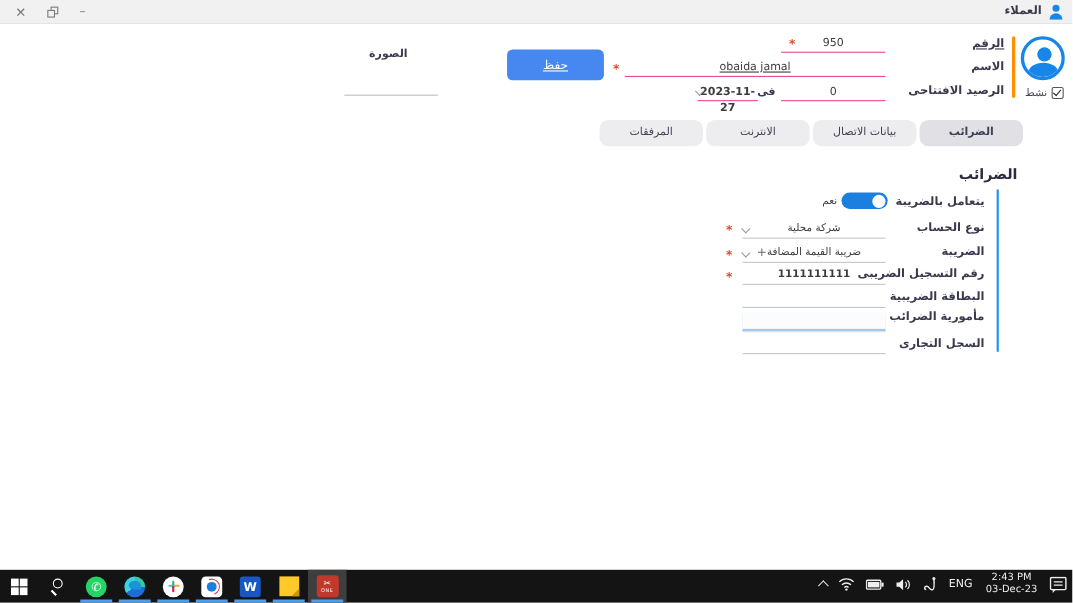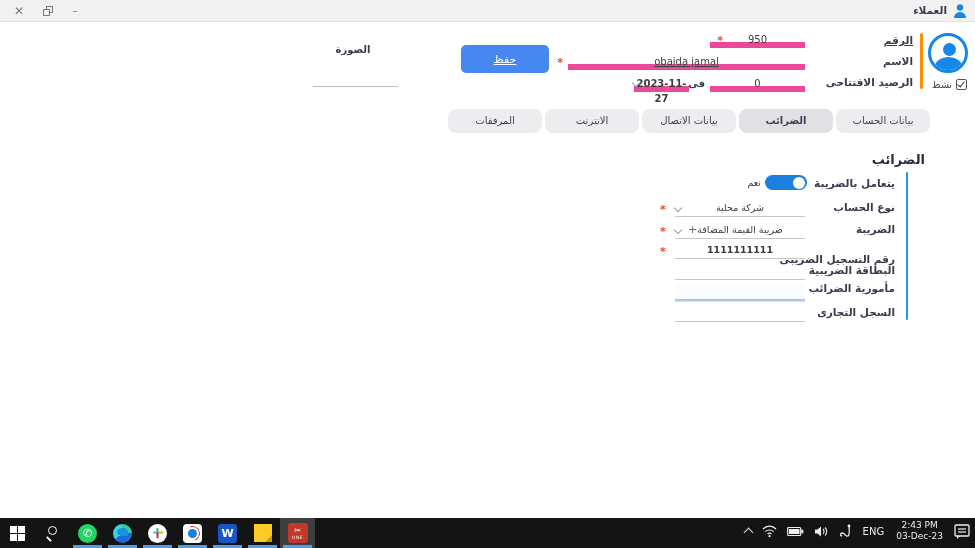--- a/index.html
+++ b/index.html
@@ -23,21 +23,21 @@
   .avatar { position:absolute; top:11px; right:7px; width:40px; height:40px; border-radius:50%; border:3px solid #1686e8; background:#fff; overflow:hidden; }
   .avatar .head { position:absolute; top:7px; left:12px; width:13px; height:13px; border-radius:50%; background:#1686e8; }
   .avatar .body { position:absolute; top:21px; left:4px; width:27px; height:18px; border-radius:50% 50% 0 0; background:#1686e8; }
   .active-row { position:absolute; top:57px; right:8px; display:flex; align-items:center; gap:4px; }
   .chkbox { width:11px; height:11px; border:1.4px solid #555; border-radius:2px; position:relative; background:#fff; }
   .chkbox .tick { position:absolute; left:2px; top:0px; width:4px; height:7px; border:solid #333; border-width:0 1.6px 1.6px 0; transform:rotate(40deg); }
   .active-lbl { font-size:9.5px; color:#44445a; }
   .orange-bar { position:absolute; top:11px; right:52px; width:3px; height:56px; background:#ff8f00; border-radius:2px; }
 
   .hdr-lbl { position:absolute; right:62px; font-size:10.5px; color:#3a3a4e; font-weight:bold; }
-  .fld { position:absolute; height:16px; border-bottom:6px solid #ec4899; font-size:10px; color:#3c3c3c; text-align:center; line-height:15px; background:transparent; }
+  .fld { position:absolute; height:16px; border-bottom:1px solid #ec4899; font-size:10px; color:#3c3c3c; text-align:center; line-height:15px; background:transparent; }
   .req { position:absolute; color:#e0452c; font-size:11px; font-weight:bold; }
   .chev { display:inline-block; width:6px; height:6px; border-left:1.4px solid #9a9aa2; border-bottom:1.4px solid #9a9aa2; transform:rotate(-45deg); }
   .hdr .chev-date { position:absolute; top:58px; right:336px; }
   .infix { position:absolute; font-size:10px; color:#3a3a4e; font-weight:bold; }
 
   .save-btn { position:absolute; top:23px; left:461px; width:88px; height:28px; background:#4687f0; border:none; border-radius:5px; color:#fff; font-size:11px; text-decoration:underline; cursor:pointer; font-family:inherit; }
   .photo-lbl { position:absolute; top:22px; left:313px; width:80px; text-align:center; font-size:10px; color:#3a3a4e; font-weight:bold; }
   .photo-line { position:absolute; top:64px; left:313px; width:85px; border-bottom:1px solid #bdbdc2; }
 
   
@@ -138,21 +138,20 @@
   <span class="infix" style="top:56px; right:270px;">فى</span>
   <div class="fld" style="top:54px; right:286px; width:55px; font-weight:bold;">2023-11-27</div>
   <span class="chev chev-date"></span>
 
   <button class="save-btn">حفظ</button>
   <div class="photo-lbl">الصورة</div>
   <div class="photo-line"></div>
 </div>
 
 <div class="tabs">
-  <div class="tab">بيانات الحساب</div>
   <div class="tab active">الضرائب</div>
   <div class="tab">بيانات الاتصال</div>
   <div class="tab">الانترنت</div>
   <div class="tab">المرفقات</div>
 </div>
 
 <div>
   <div class="sec-title">الضرائب</div>
   <div class="blue-bar"></div>
 
@@ -170,21 +169,21 @@
   </div>
 
   <span class="tax-lbl" style="top:223px;">الضريبة</span>
   <div class="ctrl lined" style="top:222px;">
     <div class="val">ضريبة القيمة المضافة</div>
     <span class="chev chev-in"></span>
     <span class="plus-in">+</span>
     <span class="req req-out">*</span>
   </div>
 
-  <span class="tax-lbl" style="top:253px;">رقم التسجيل الضريبى</span>
+  <span class="tax-lbl" style="top:243px;">رقم التسجيل الضريبى</span>
   <div class="ctrl lined" style="top:242px;">
     <div class="val" style="font-weight:bold;">1111111111</div>
     <span class="req req-out">*</span>
   </div>
 
   <span class="tax-lbl" style="top:264px;">البطاقة الضريبية</span>
   <div class="ctrl lined" style="top:263px;">
     <div class="val"></div>
   </div>
 

